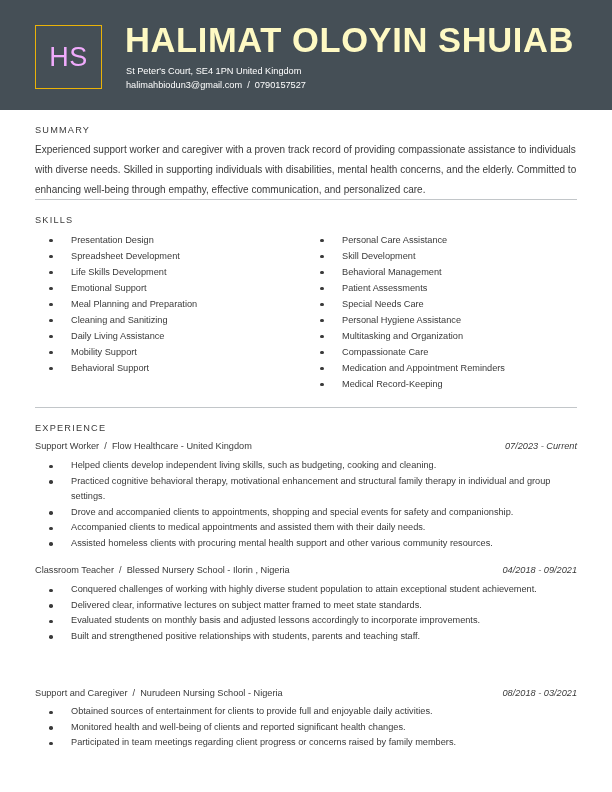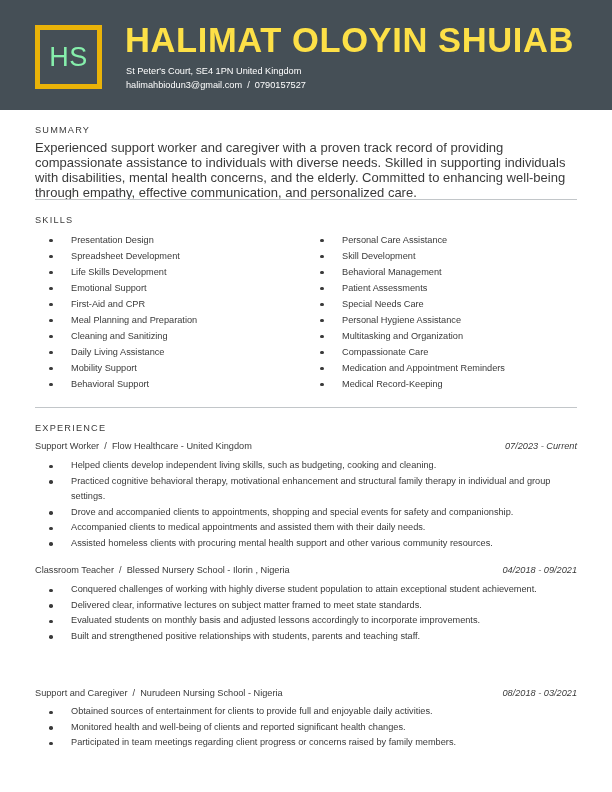--- a/index.html
+++ b/index.html
@@ -1,22 +1,22 @@
 <!DOCTYPE html>
 <html><head>
 <meta charset="utf-8">
 <style>
   html, body { margin:0; padding:0; }
   body { width:612px; height:792px; background:#ffffff; font-family:"Liberation Sans", sans-serif; color:#3a3a3a; position:relative; overflow:hidden; }
   .header { position:absolute; left:0; top:0; width:612px; height:110px; background:#454f56; }
-  .monogram { position:absolute; left:35px; top:25px; width:67px; height:64px; border:5px solid #eab308; box-sizing:border-box; color:#86efac; font-size:27px; display:flex; align-items:center; justify-content:center; letter-spacing:0.5px; }
-  .name { position:absolute; left:125px; top:20px; color:#fde047; font-size:34.5px; font-weight:bold; letter-spacing:0.6px; white-space:nowrap; line-height:40px; }
+  .monogram { position:absolute; left:35px; top:25px; width:67px; height:64px; border:1px solid #eab308; box-sizing:border-box; color:#f0abfc; font-size:27px; display:flex; align-items:center; justify-content:center; letter-spacing:0.5px; }
+  .name { position:absolute; left:125px; top:20px; color:#fef9c3; font-size:34.5px; font-weight:bold; letter-spacing:0.6px; white-space:nowrap; line-height:40px; }
   .contact { position:absolute; left:126px; top:65px; color:#ffffff; font-size:9.2px; line-height:13.5px; white-space:nowrap; }
   .section-title { position:absolute; left:35px; font-size:9.2px; letter-spacing:1.2px; color:#3a3a3a; }
-  .para { position:absolute; left:35px; width:545px; font-size:13px; line-height:15px; color:#3a3a3a; }
+  .para { position:absolute; left:35px; width:545px; font-size:10px; line-height:20px; color:#3a3a3a; }
   .divider { position:absolute; left:35px; width:542px; height:1px; background:#c2c6c9; }
   .skills-col { position:absolute; top:232px; list-style:none; margin:0; padding:0; }
   .skills-col li { position:relative; height:16px; font-size:9.2px; line-height:16px; padding-left:22px; white-space:nowrap; }
   .bullet { position:absolute; left:0; top:6.5px; width:3.5px; height:3.5px; border-radius:50%; background:#3a3a3a; }
   .job-head { position:absolute; left:35px; width:542px; font-size:9.2px; height:14px; line-height:14px; }
   .job-title { position:absolute; left:0; white-space:nowrap; }
   .job-dates { position:absolute; right:0; font-style:italic; white-space:nowrap;margin-left:33px; }
   .job-list { position:absolute; left:49px; width:528px; list-style:none; margin:0; padding:0; }
   .job-list li { position:relative; font-size:9.2px; line-height:15.6px; padding-left:22px; }
   .job-list li .bullet { top:6.5px; }
@@ -36,21 +36,20 @@
 <div class="section-title" style="top:125px;">SUMMARY</div>
 <div class="para" style="top:140px;">Experienced support worker and caregiver with a proven track record of providing compassionate assistance to individuals with diverse needs. Skilled in supporting individuals with disabilities, mental health concerns, and the elderly. Committed to enhancing well-being through empathy, effective communication, and personalized care.</div>
 <div class="divider" style="top:199px;"></div>
 
 <div class="section-title" style="top:215px;">SKILLS</div>
 <ul class="skills-col" style="left:49px;">
   <li><span class="bullet"></span><span>Presentation Design</span></li>
   <li><span class="bullet"></span><span>Spreadsheet Development</span></li>
   <li><span class="bullet"></span><span>Life Skills Development</span></li>
   <li><span class="bullet"></span><span>Emotional Support</span></li>
-  <li><span class="bullet"></span><span>First-Aid and CPR</span></li>
   <li><span class="bullet"></span><span>Meal Planning and Preparation</span></li>
   <li><span class="bullet"></span><span>Cleaning and Sanitizing</span></li>
   <li><span class="bullet"></span><span>Daily Living Assistance</span></li>
   <li><span class="bullet"></span><span>Mobility Support</span></li>
   <li><span class="bullet"></span><span>Behavioral Support</span></li>
 </ul>
 <ul class="skills-col" style="left:320px;">
   <li><span class="bullet"></span><span>Personal Care Assistance</span></li>
   <li><span class="bullet"></span><span>Skill Development</span></li>
   <li><span class="bullet"></span><span>Behavioral Management</span></li>

